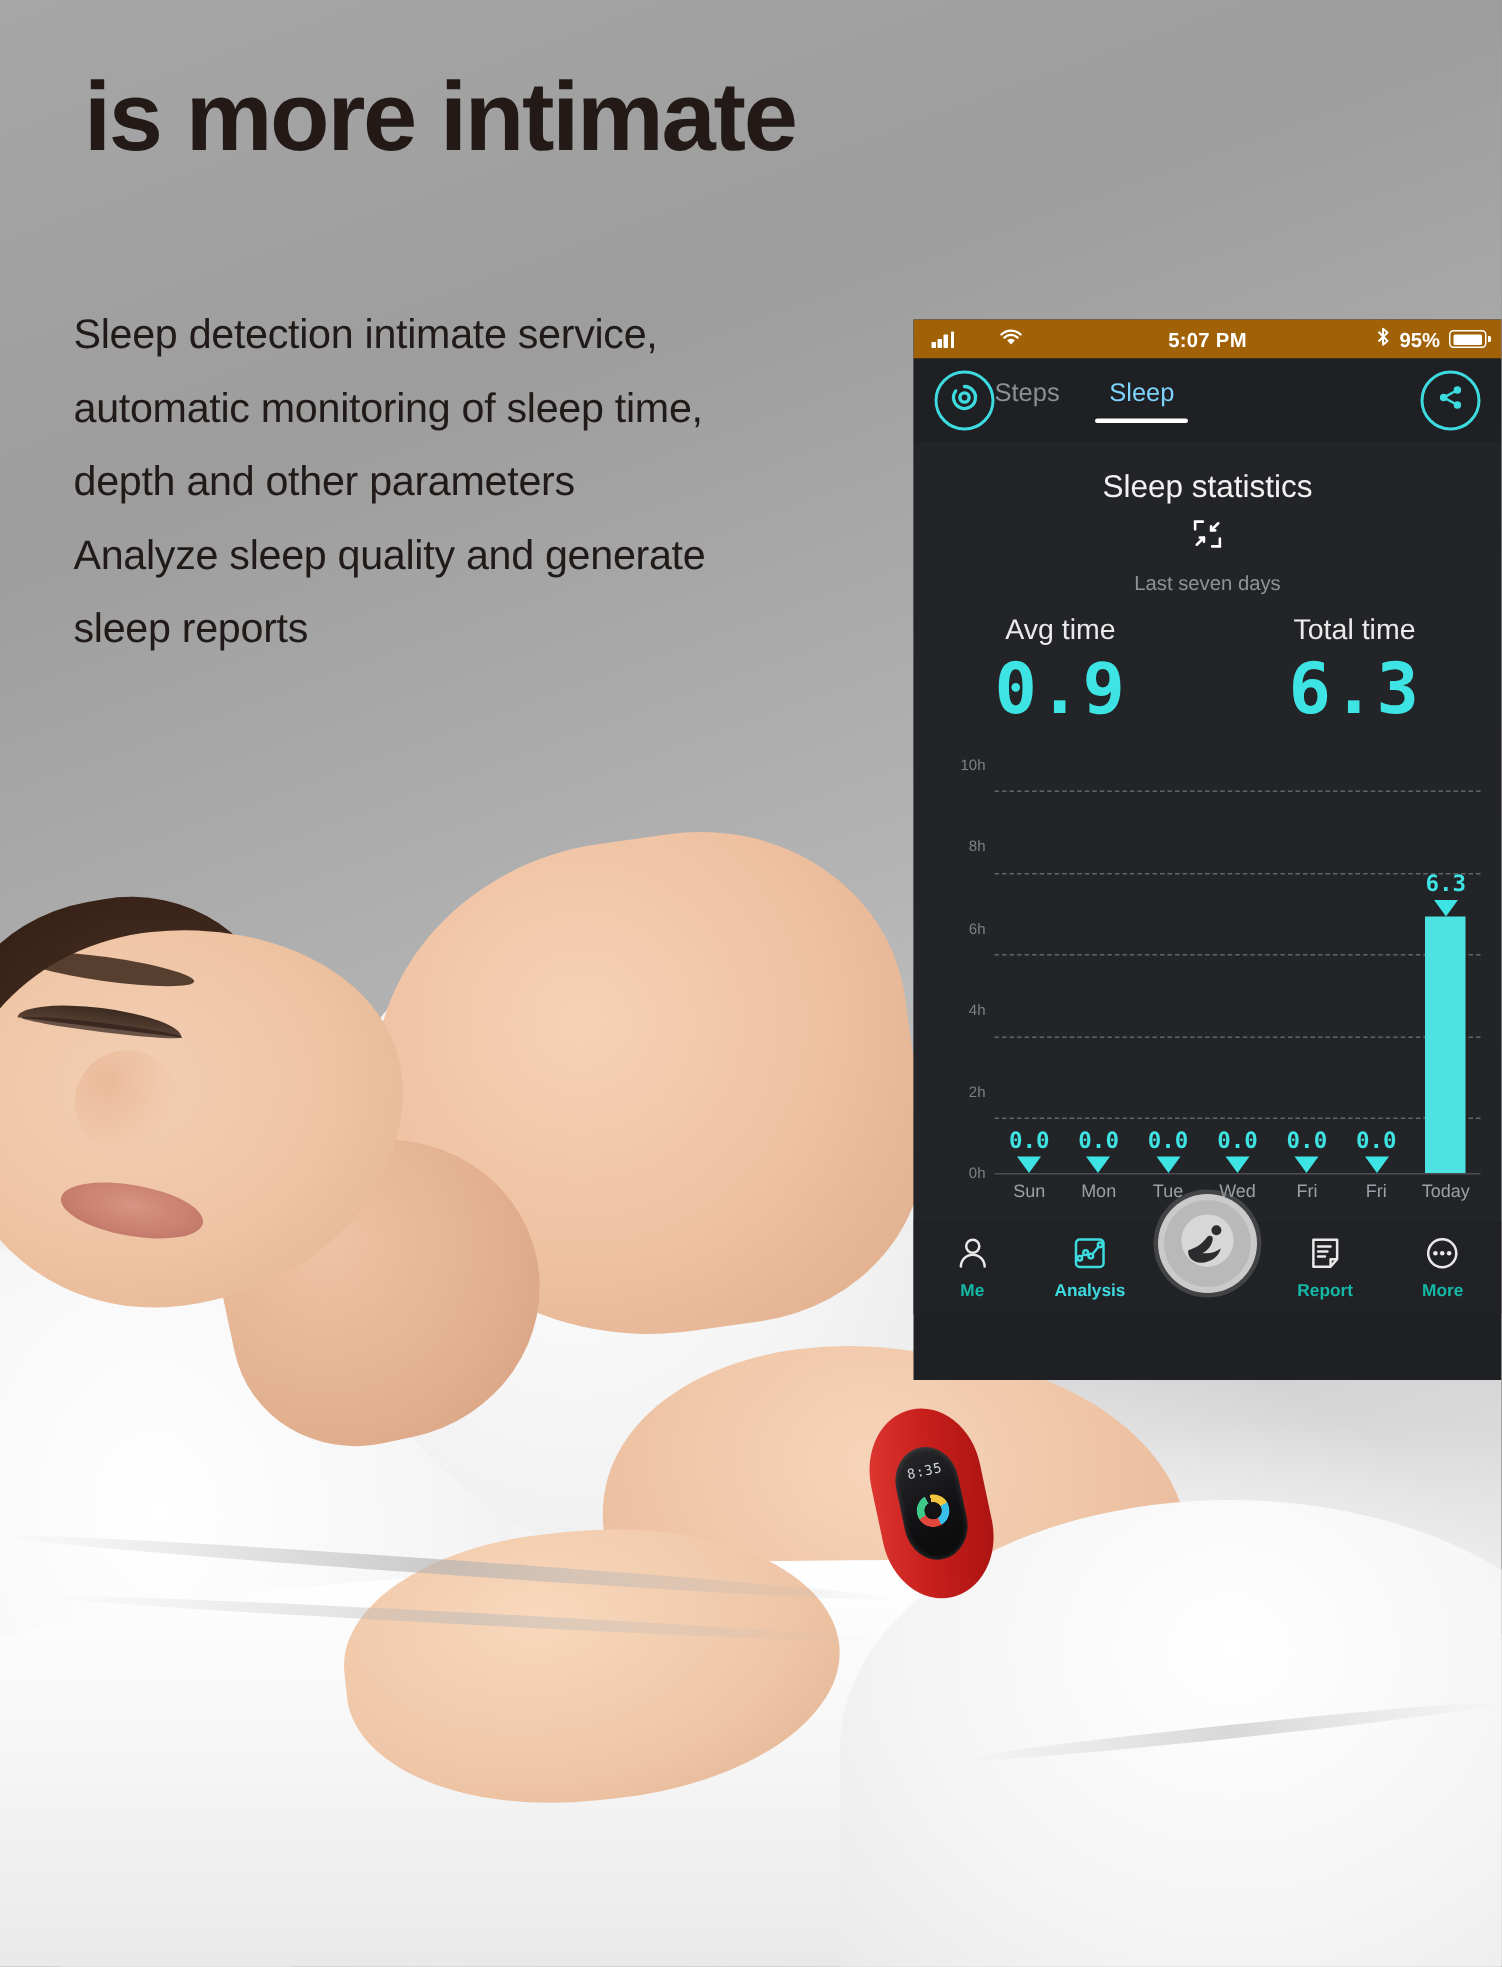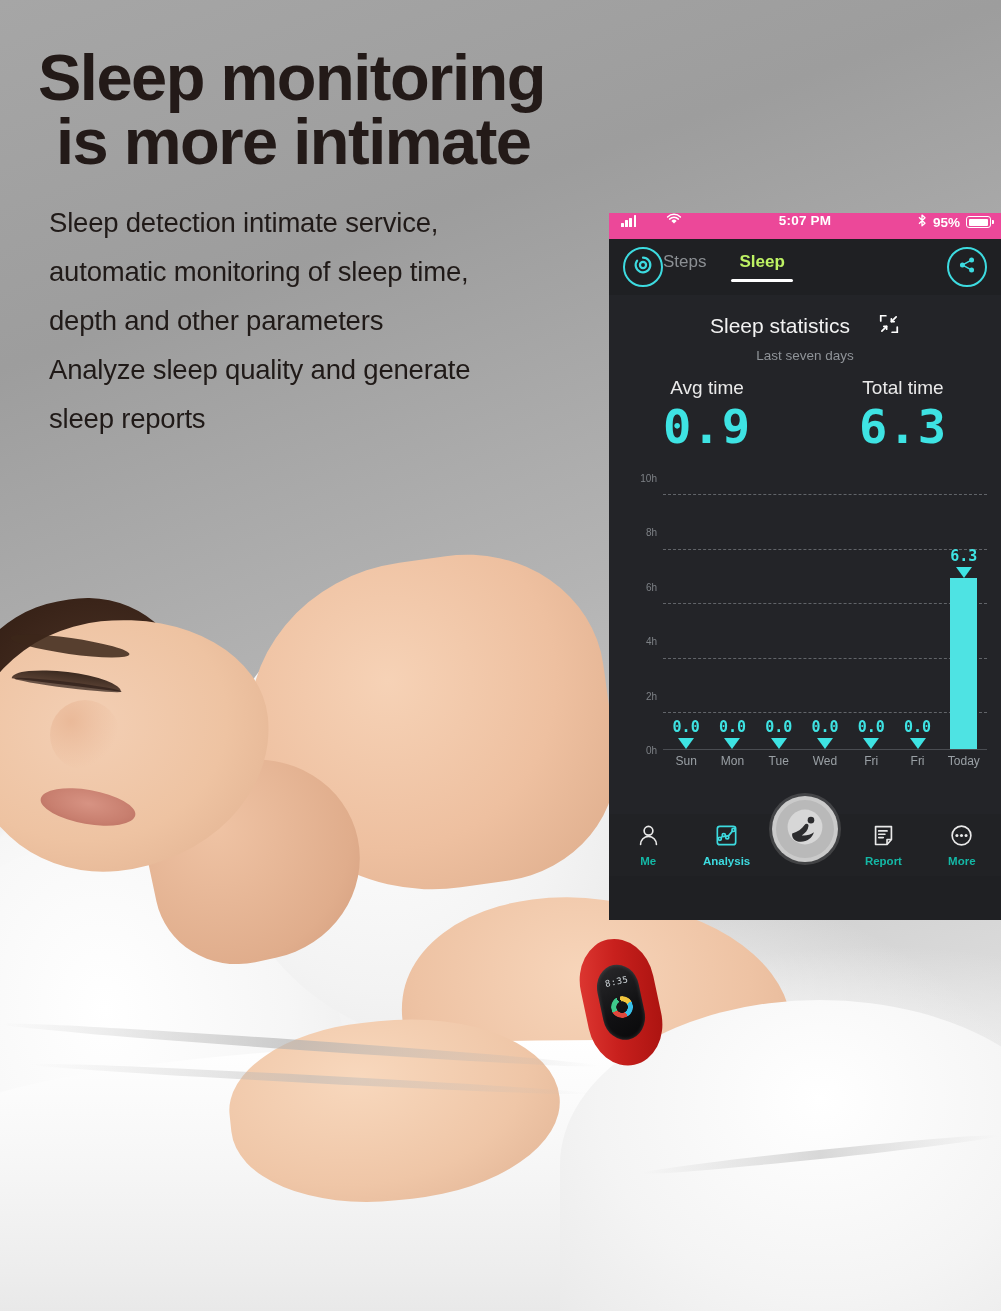--- a/index.html
+++ b/index.html
@@ -158,22 +158,22 @@
   }
   #body-copy p{ white-space:nowrap; }
 
   
   #phone{
     position:absolute; left:609px; top:213px; width:392px; height:707px;
     background:#1f2023; color:#ffffff; overflow:hidden;
   }
   
   #statusbar{
-    height:26px; display:flex; align-items:flex-start; padding:0 10px 0 12px;
-    font-size:13px; position:relative; background:#ec4899;gap:40px;
+    height:26px; display:flex; align-items:center; padding:0 10px 0 12px;
+    font-size:13px; position:relative; background:#a16207;gap:40px;
   }
   #sb-left{ display:flex; align-items:center; gap:30px; }
   #sb-time{
     position:absolute; left:0; right:0; text-align:center; font-size:13.5px;
     font-weight:bold; letter-spacing:.2px; color:#fff;
   }
   #sb-right{
     margin-left:auto; display:flex; align-items:center; gap:6px;
     position:relative; z-index:2; font-size:13.5px; font-weight:bold;
   }
@@ -195,30 +195,30 @@
   #topbar{
     height:56px; display:flex; align-items:center; padding:0 14px; position:relative;
     background:#1f2023;
   }
   .circle-btn{
     width:40px; height:40px; border-radius:50%; border:2px solid #3ddbe0;
     display:flex; align-items:center; justify-content:center; flex:0 0 auto;
   }
   #tabs{ flex:1; display:flex; align-items:center; justify-content:flex-start; gap:33px; }
   .tab{ font-size:17px; color:#8b8f93; position:relative; padding-bottom:10px; }
-  .tab.active{ color:#bef264; font-weight:bold; }
+  .tab.active{ color:#7dd3fc; font-weight:normal; }
   .tab.active:after{
     content:""; position:absolute; left:50%; transform:translateX(-50%);
     bottom:0; width:62px; height:3px; background:#fff; border-radius:2px;
   }
 
   
   #card{ padding:14px 0 0 0; background:#232428; height:581px; position:relative; }
   #card-title-row{
-    display:flex; align-items:center; justify-content:center; gap:28px; margin-top:4px;
+    display:flex; align-items:center; justify-content:center; gap:8px; margin-top:4px;flex-direction:column;
   }
   #card-title{ font-size:21px; color:#f2f2f2; }
   #card-sub{ text-align:center; color:#8f9398; font-size:13.5px; margin-top:9px; }
 
   #stats{ display:flex; margin-top:14px; }
   .stat{ flex:1; text-align:center; }
   .stat .lab{ font-size:19px; color:#eaeaea; }
   .stat .val{
     font-size:47px; color:#3ee3e3; margin-top:0; letter-spacing:1px;
     font-family:"DejaVu Sans Mono", monospace; font-weight:bold;
@@ -304,21 +304,20 @@
 
   <div id="band">
     <div id="band-strap"></div>
     <div id="band-face"></div>
     <div id="band-time">8:35</div>
     <div id="band-ring"></div>
   </div>
 </div>
 
 <div id="headline">
-  <span>Sleep monitoring</span>
   <span class="l2">is more intimate</span>
 </div>
 
 <div id="body-copy">
   <p>Sleep detection intimate service,</p>
   <p>automatic monitoring of sleep time,</p>
   <p>depth and other parameters</p>
   <p>Analyze sleep quality and generate</p>
   <p>sleep reports</p>
 </div>

